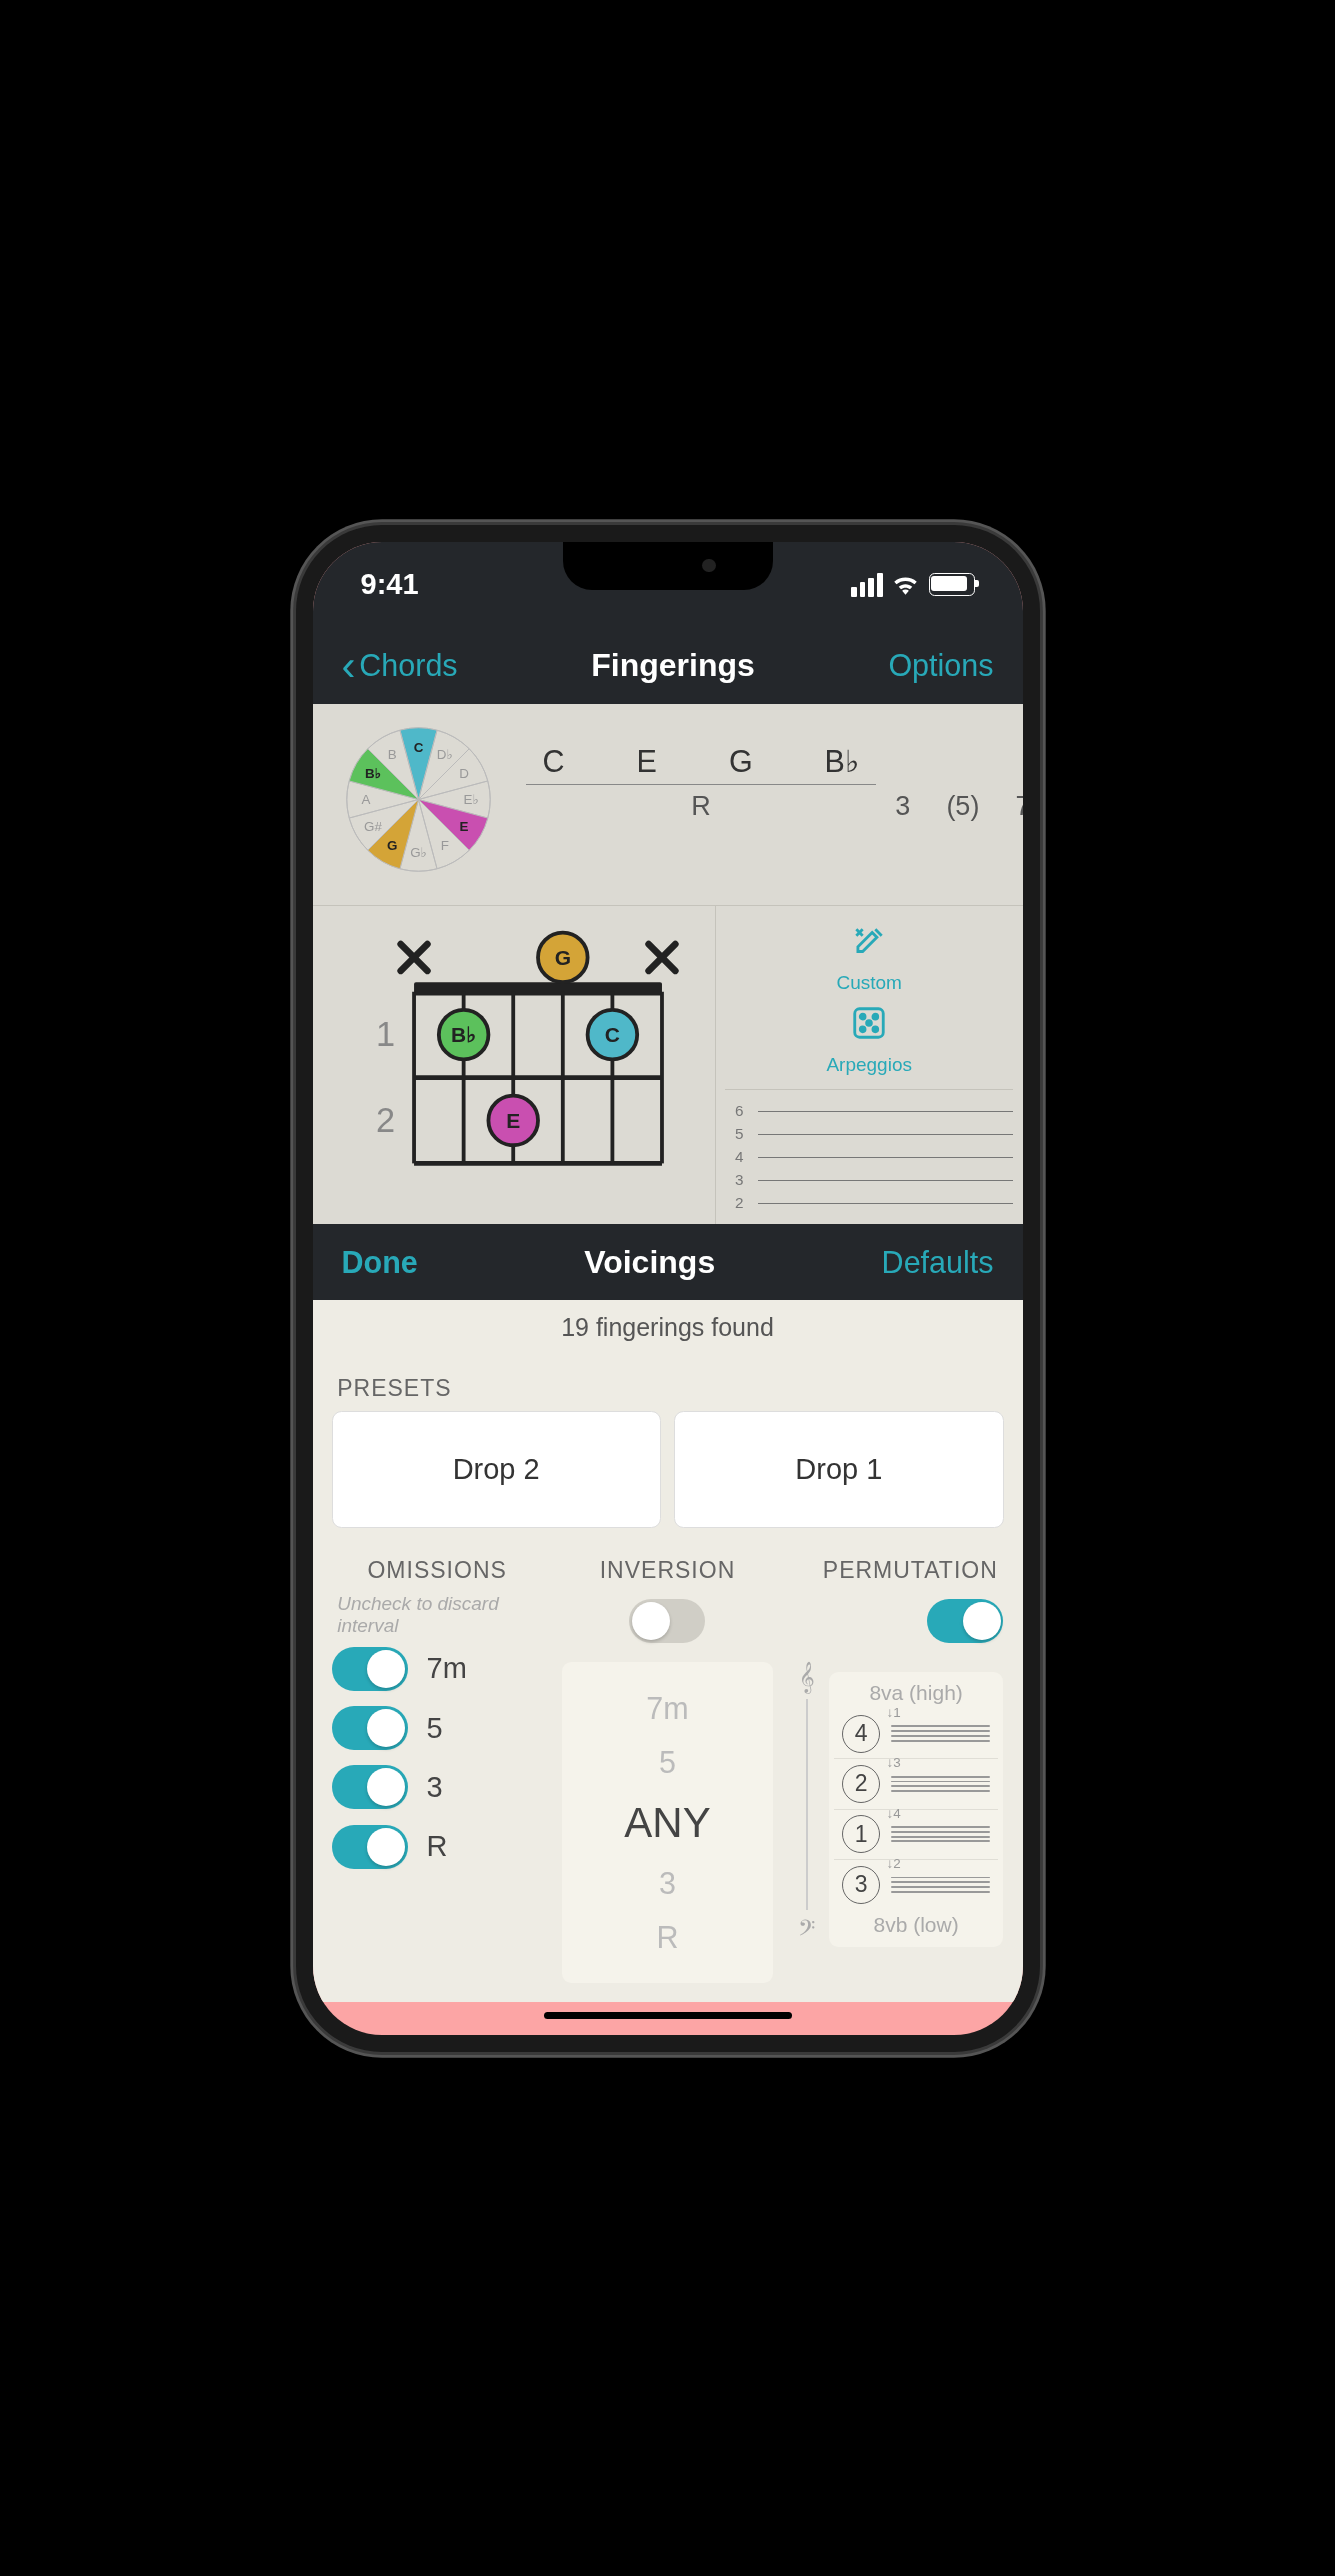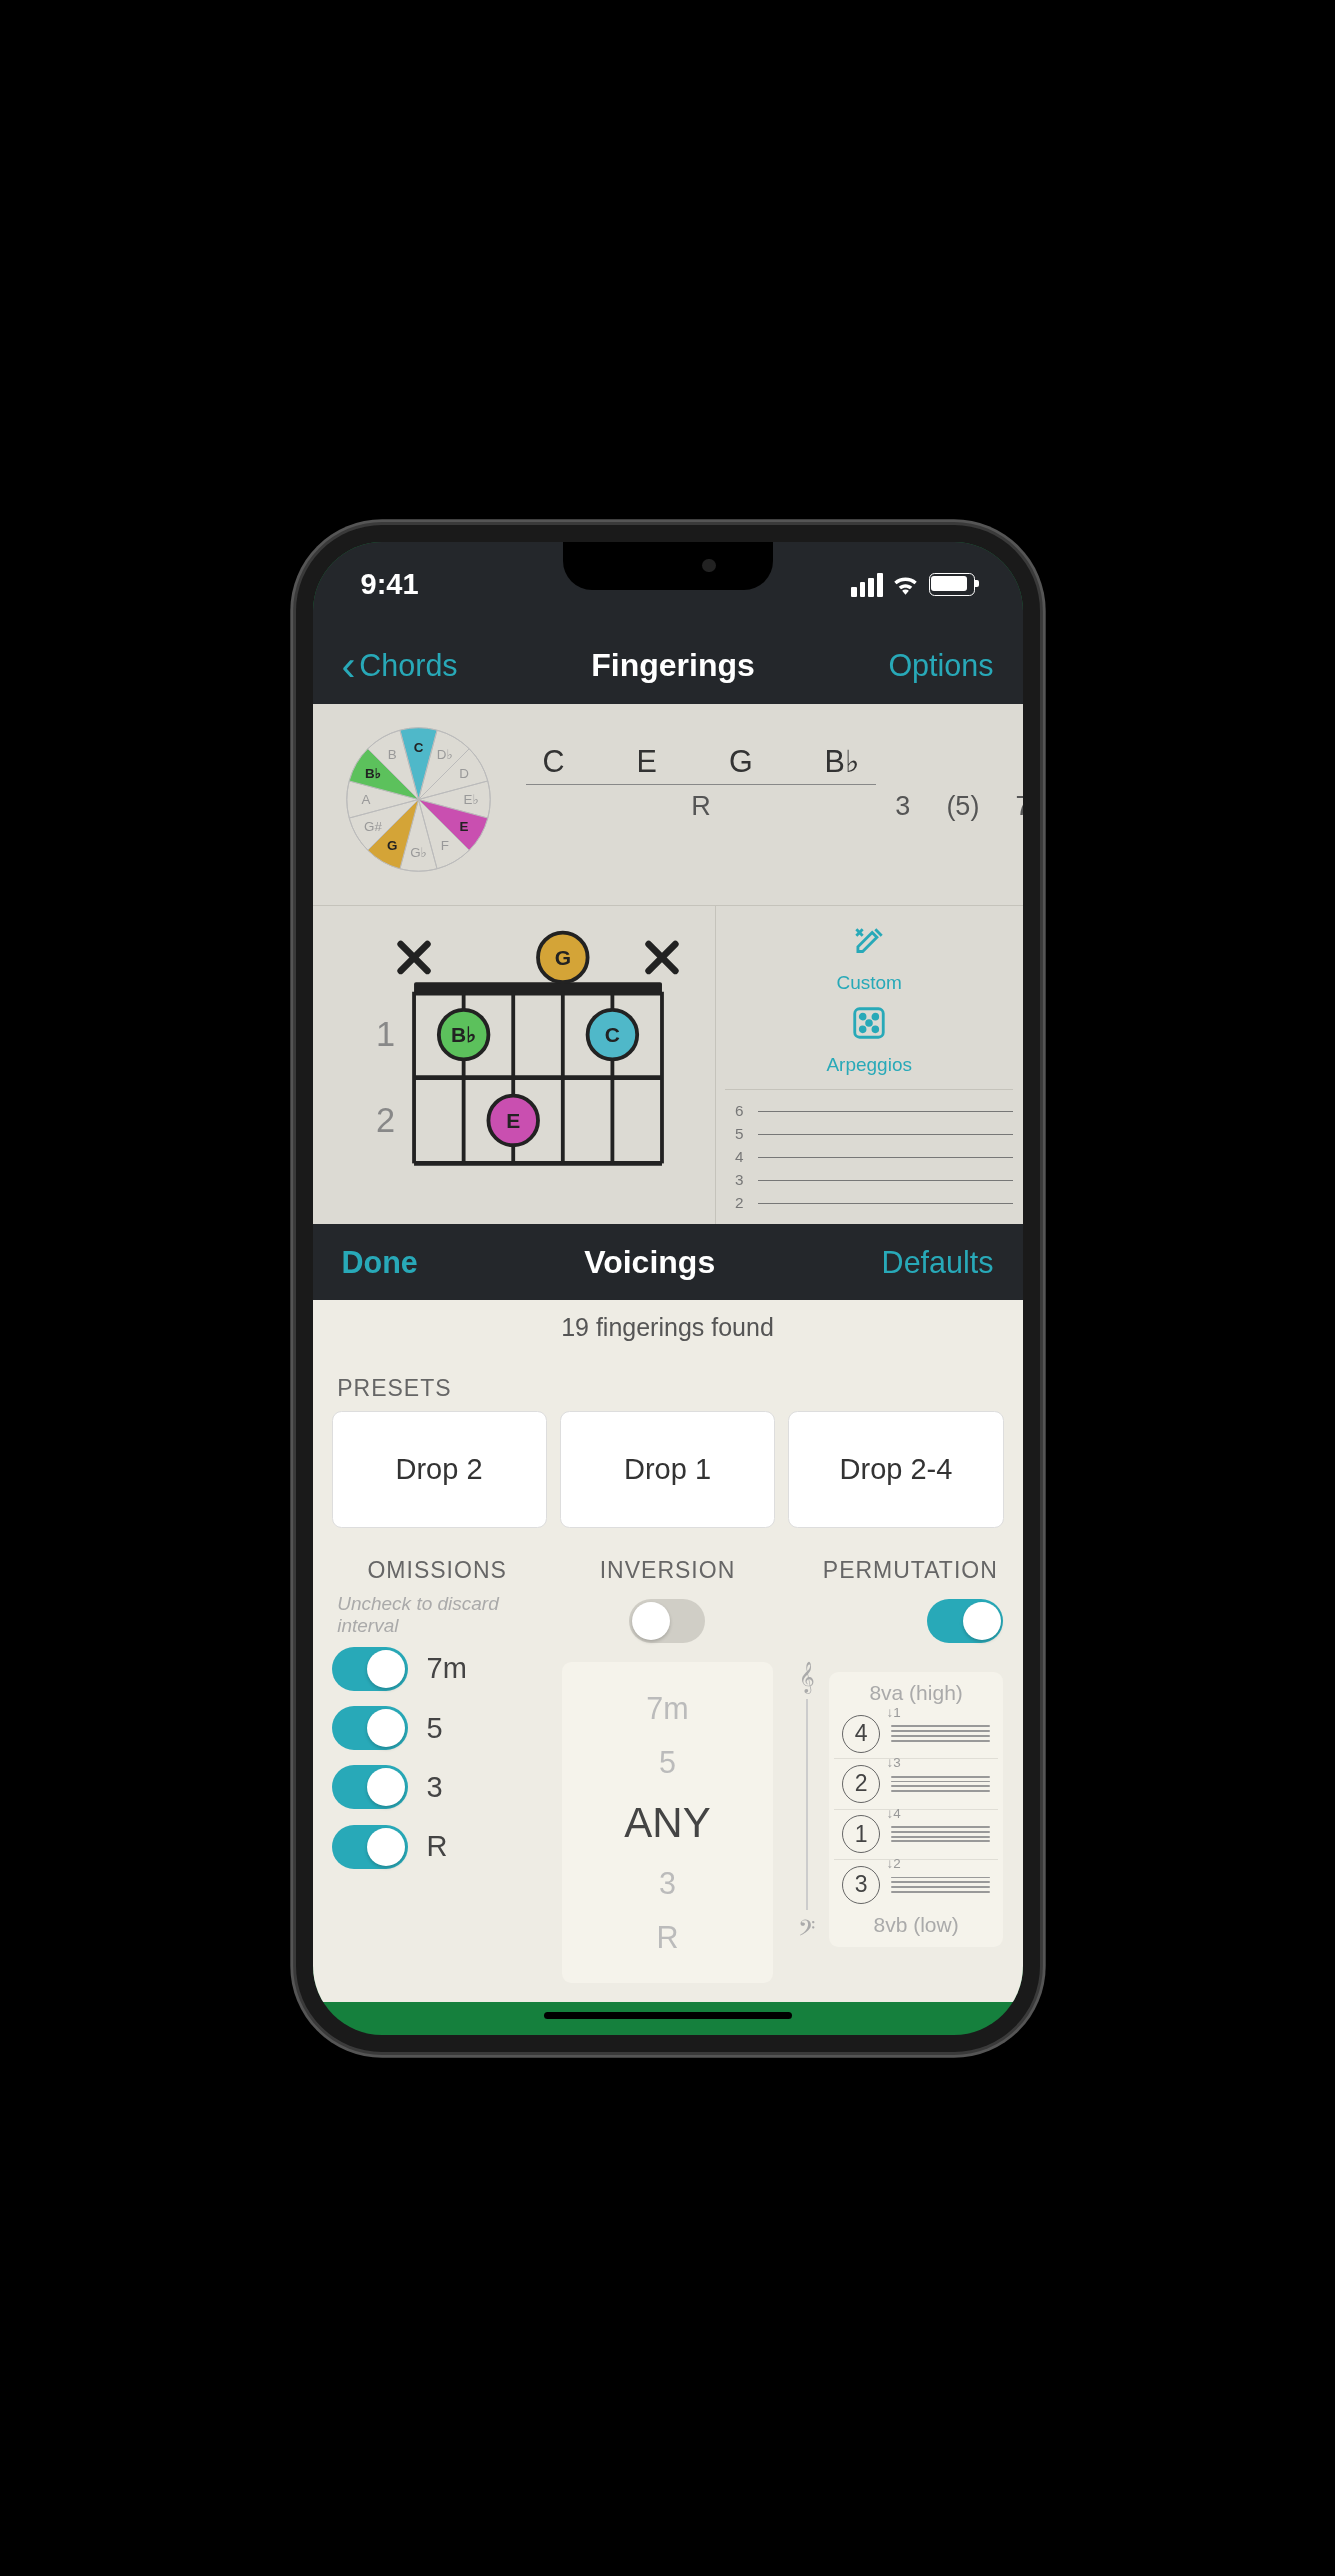--- a/index.html
+++ b/index.html
@@ -1,19 +1,19 @@
 <!DOCTYPE html>
 <html><head>
 <meta charset="utf-8">
 <style>
 * { margin: 0; padding: 0; box-sizing: border-box; font-family: -apple-system, BlinkMacSystemFont, "Segoe UI", sans-serif; }
 body { background: #000; display: flex; justify-content: center; align-items: center; min-height: 100vh; padding: 38px; }
 
 .phone-frame { width: 744px; height: 1527px; background: #1a1a1a; border-radius: 86px; padding: 17px; box-shadow: 0 0 0 2.9px #3a3a3a, 0 0 0 5.7px #555; position: relative; }
-.phone-screen { width: 100%; height: 100%; background: #15803d; border-radius: 69px; overflow: hidden; position: relative; }
+.phone-screen { width: 100%; height: 100%; background: #fca5a5; border-radius: 69px; overflow: hidden; position: relative; }
 .notch { position: absolute; top: 0; left: 50%; transform: translateX(-50%); width: 210px; height: 48px; background: #000; border-radius: 0 0 29px 29px; z-index: 100; }
 .notch::after { content:''; position:absolute; top:17px; right:57px; width:13.4px; height:13.4px; background:#222; border-radius:50%; }
 
 .status-bar { height: 86px; background: #24272b; color: #fff; display: flex; justify-content: space-between; align-items: center; padding: 0 48px; font-size: 29px; font-weight: 600; }
 .status-icons { display: flex; gap: 9.5px; align-items: center; }
 .sig-bars { display:flex; gap:2.9px; align-items:flex-end; }
 .sig-bars span { width:5.7px; background:#fff; border-radius:1px; }
 .sig-bars span:nth-child(1){height:9.5px}.sig-bars span:nth-child(2){height:14.3px}.sig-bars span:nth-child(3){height:19px}.sig-bars span:nth-child(4){height:24px}
 .wifi-icon { width:27px; height:21px; }
 .battery { width:46px; height:23px; border:1.9px solid #fff; border-radius:5.7px; position:relative; }
@@ -270,21 +270,20 @@
       <span class="defaults">Defaults</span>
     </div>
 
     <div class="found-bar">19 fingerings found</div>
 
     <div class="presets-section">
       <div class="section-label">PRESETS</div>
       <div class="preset-row" id="preset-row">
           <div class="preset-btn">Drop 2</div>
           <div class="preset-btn">Drop 1</div>
-          <div class="preset-btn">Drop 2-4</div>
         </div>
     </div>
 
     <div class="controls-section">
       <div class="control-col">
         <div class="section-label">OMISSIONS</div>
         <div class="hint">Uncheck to discard interval</div>
         <div id="omissions-list">
             <div class="omission-row">
               <div class="toggle"></div>

